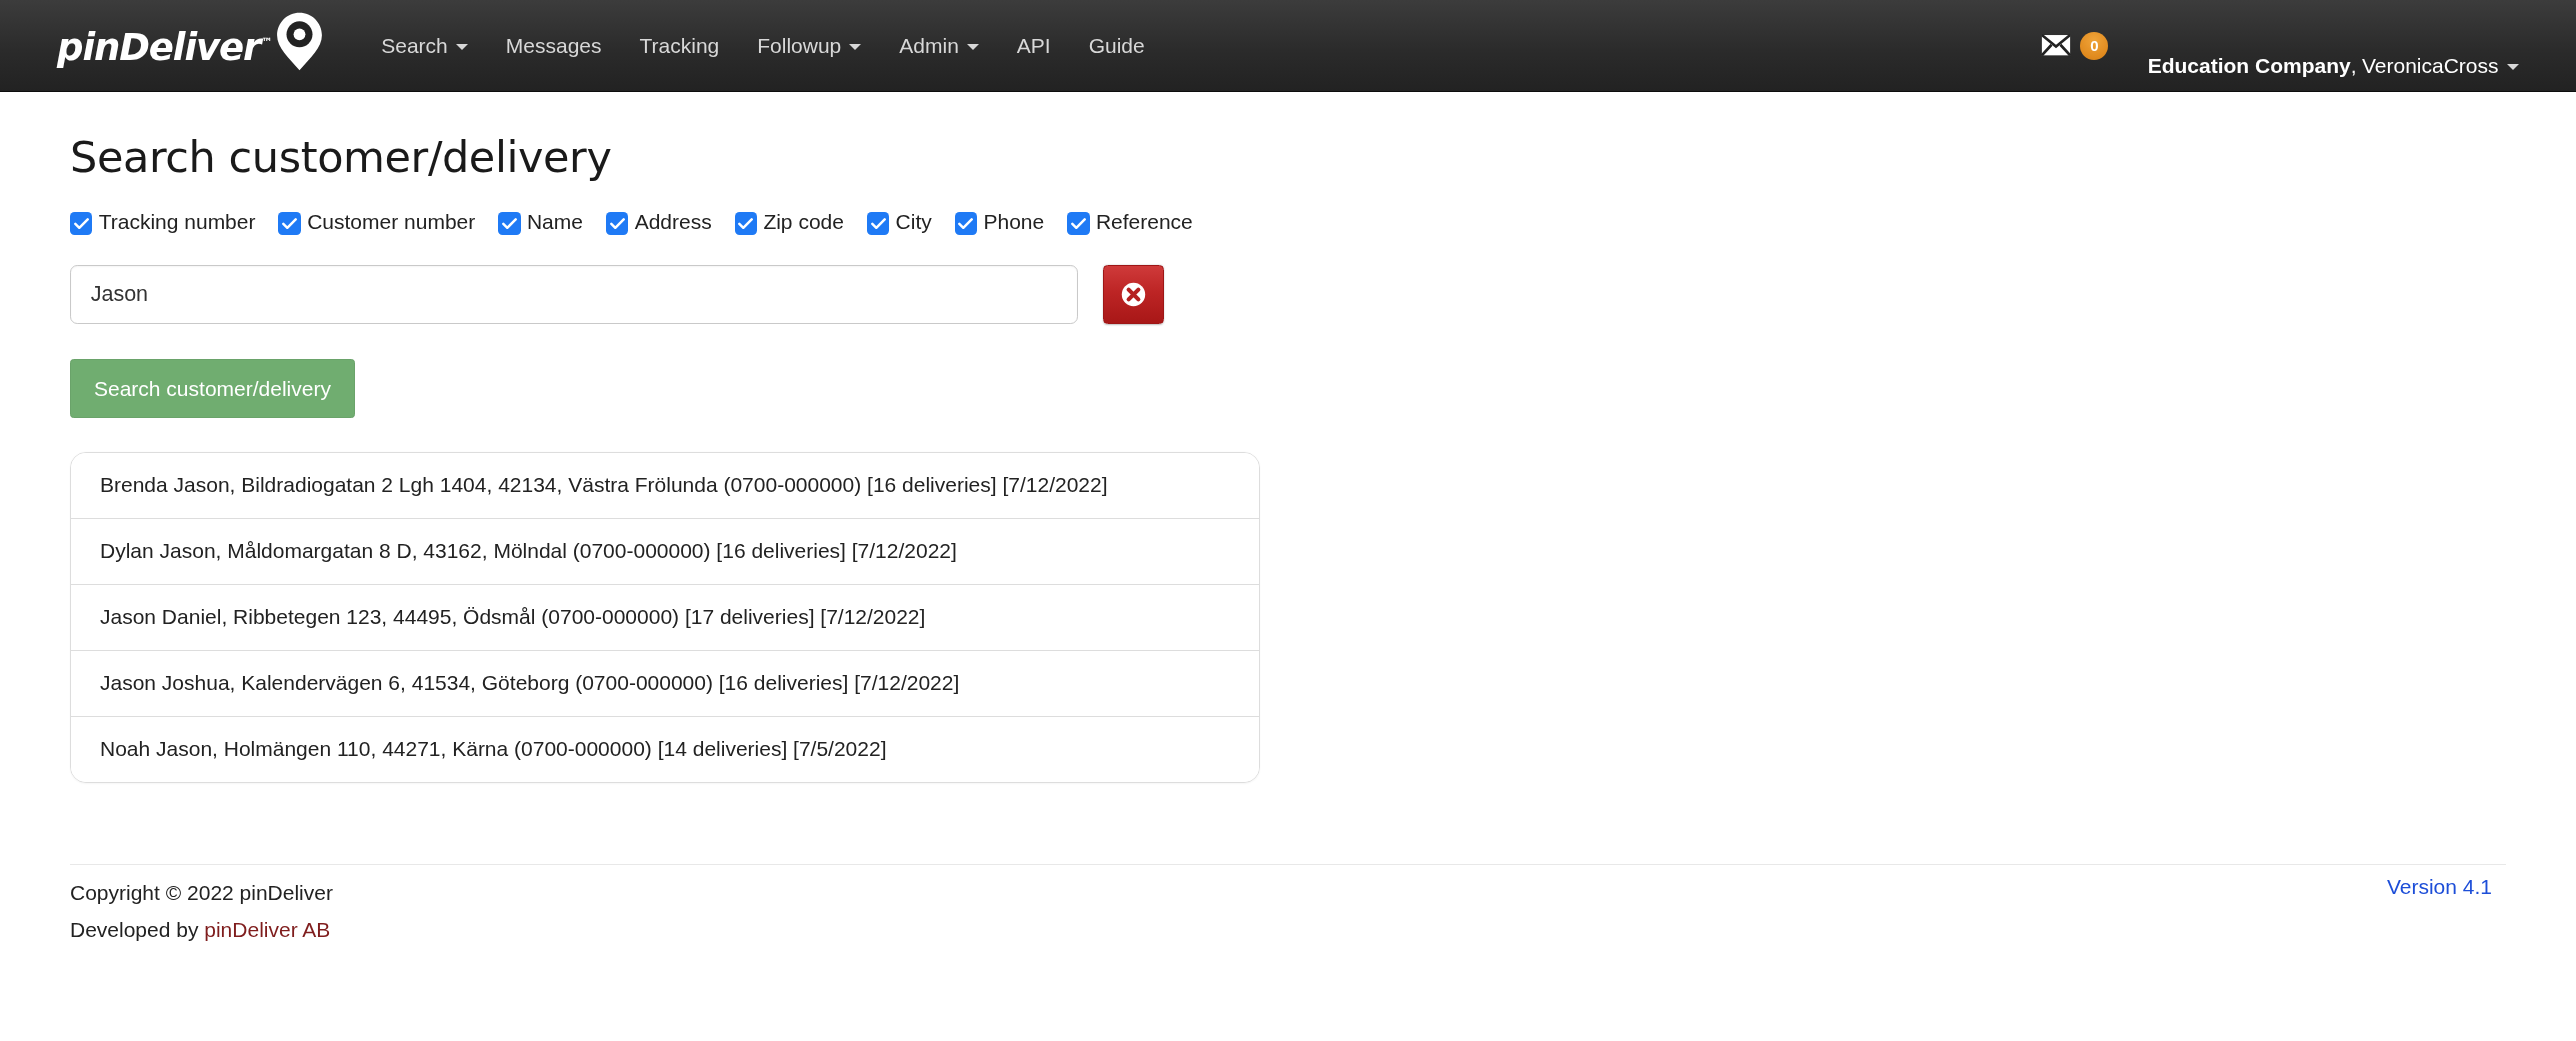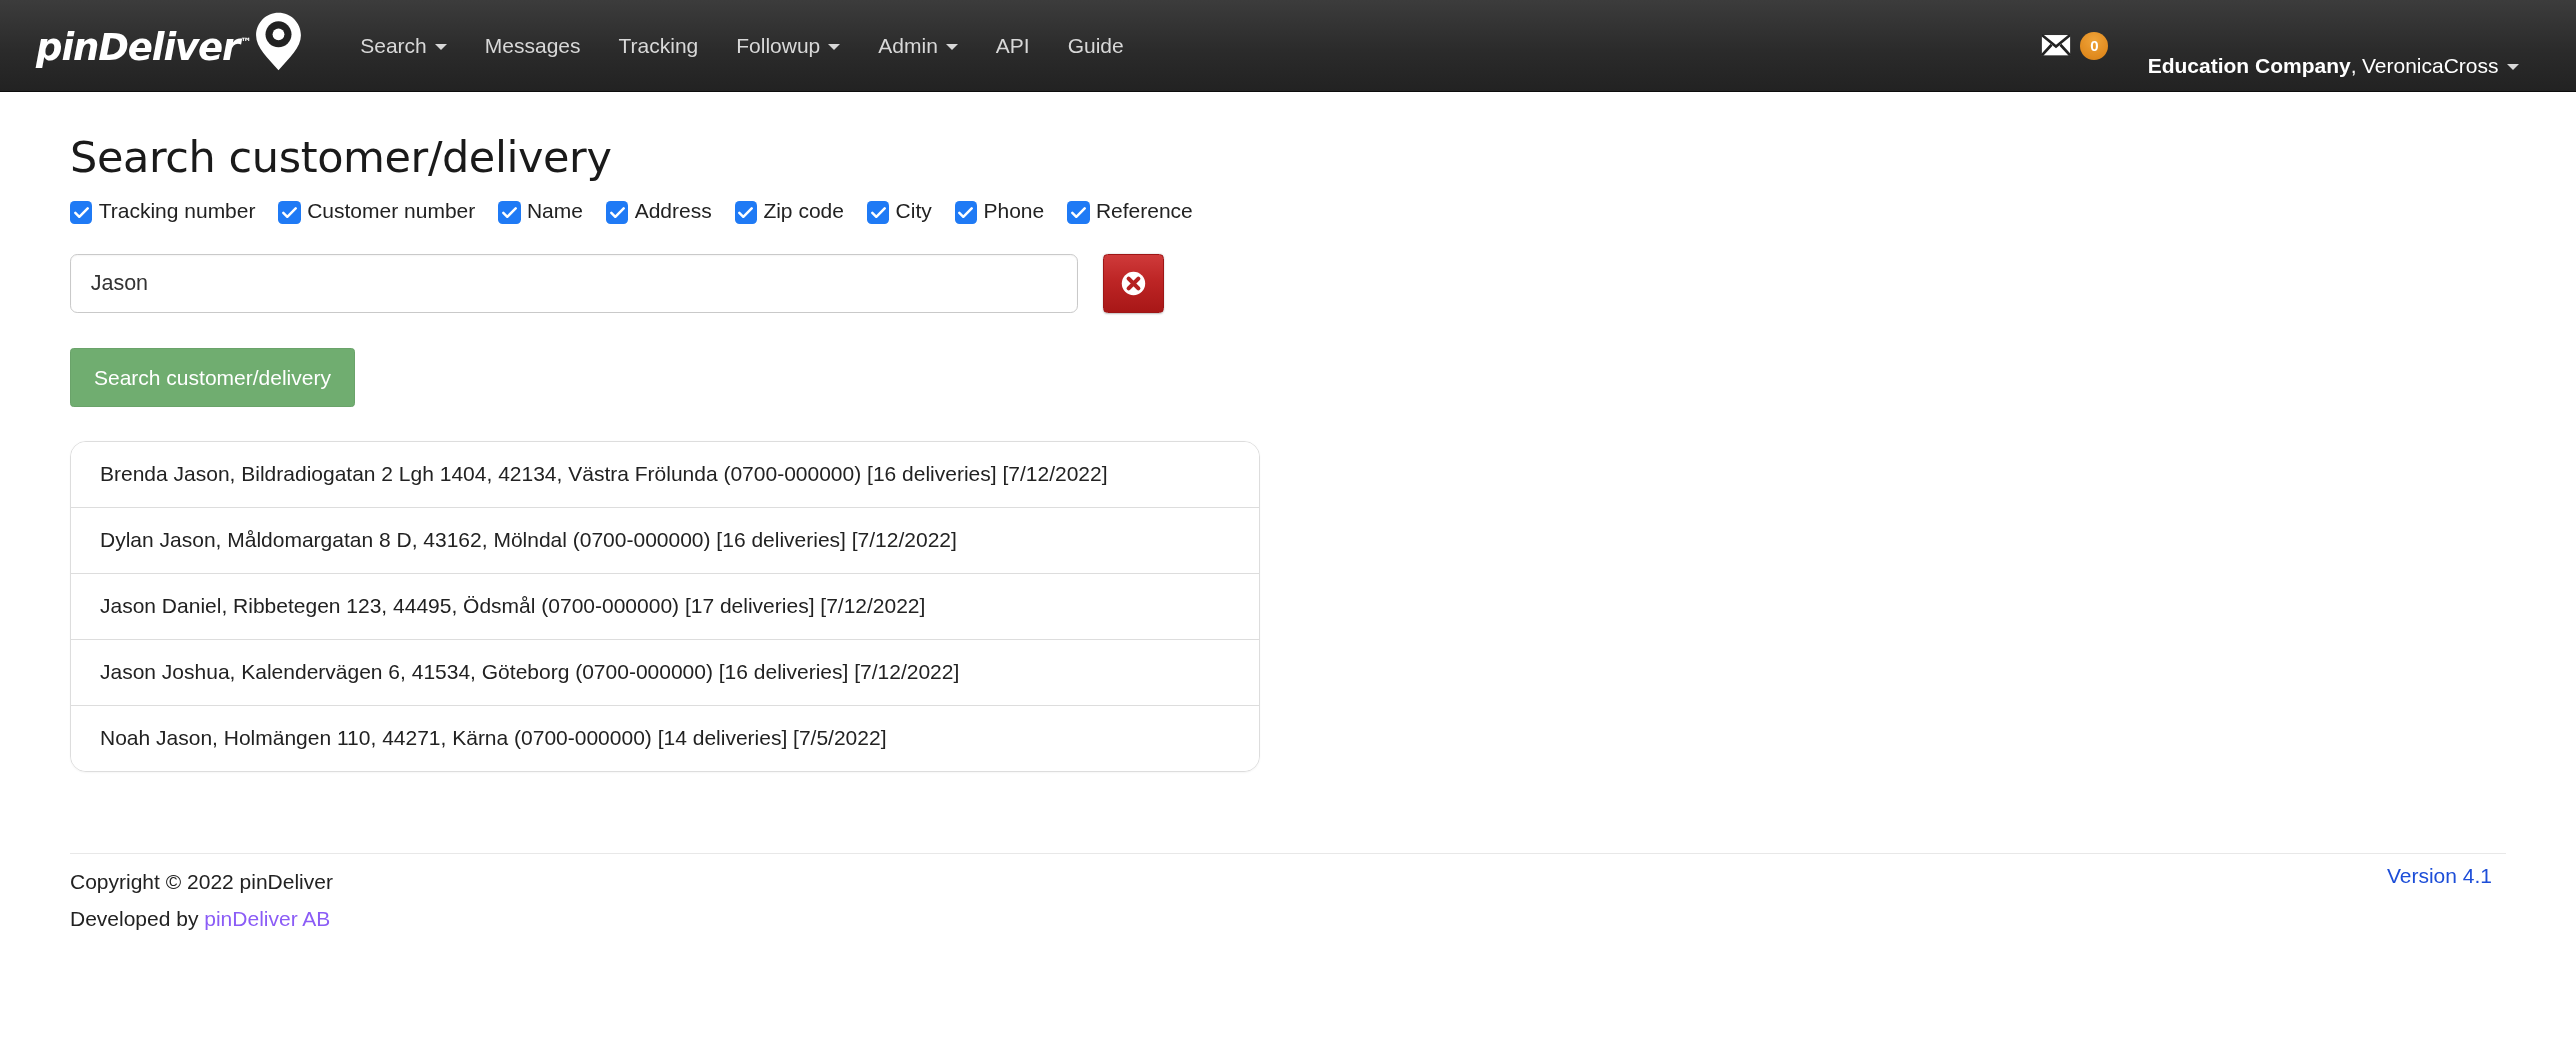--- a/index.html
+++ b/index.html
@@ -33,20 +33,21 @@
   .brand-wordmark {
     font-family: "DejaVu Sans", sans-serif;
     font-style: italic;
     font-weight: 700;
     font-size: 37px;
     letter-spacing: -1.1px;
     color: #ffffff;
     line-height: 1;
     position: relative;
     top: 1.8px;
+    margin-left: 21px;
   }
   .brand-tm {
     font-size: 11.6px;
     vertical-align: super;
     font-style: normal;
     font-weight: 700;
     letter-spacing: 0;
     margin-left: 0.9px;
   }
   .brand-pin { margin-left: 3.6px; display: flex; align-items: center; position: relative; top: -3.6px; }
@@ -122,21 +123,21 @@
     color: #1a1a1a;
     margin: 41px 0 0 0;
     letter-spacing: -0.4px;
     line-height: 1.15;
   }
 
   
   .checkbox-row {
     display: flex;
     align-items: center;
-    margin-top: 17px;
+    margin-top: 28px;
     flex-wrap: wrap;
   }
   .check-label {
     display: inline-flex;
     align-items: center;
     margin-right: 23px;
     font-size: 21px;
     color: #222222;
     cursor: pointer;
     white-space: nowrap;
@@ -238,21 +239,21 @@
     padding: 0 70px;
     margin-top: 10px;
     position: relative;
   }
   .footer-line {
     font-size: 21px;
     color: #222222;
     line-height: 1.75;
   }
   .footer-link {
-    color: #8b5cf6;
+    color: #7f1d1d;
     text-decoration: none;
     cursor: pointer;
   }
   .footer-version {
     position: absolute;
     right: 84px;
     top: 0;
     font-size: 21px;
     color: #1d4ed8;
   }

